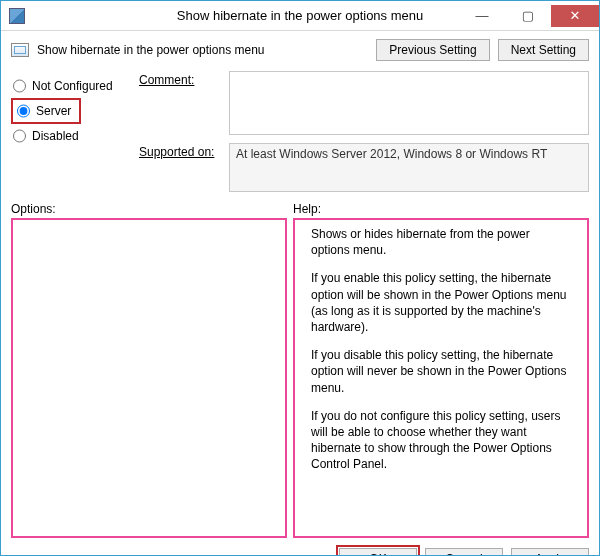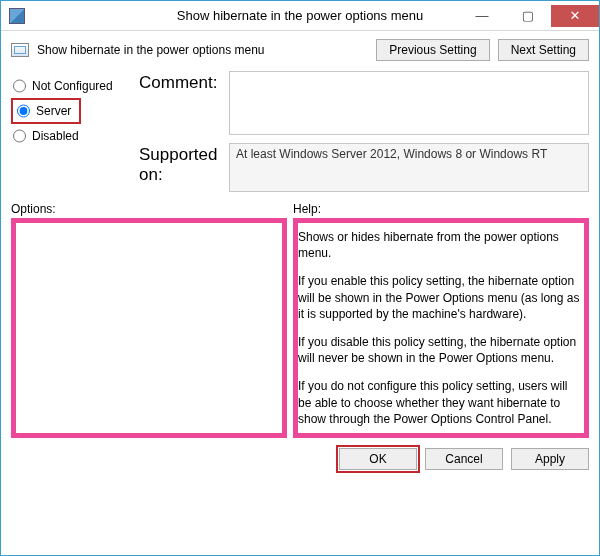--- a/index.html
+++ b/index.html
@@ -100,21 +100,21 @@
     margin: 1px 0;
     width: fit-content;
   }
   .fields {
     flex: 1;
     display: grid;
     grid-template-columns: 90px 1fr;
     row-gap: 8px;
     align-items: start;
   }
-  .fields label { font-size: 17px; padding-top: 2px; }
+  .fields label { font-size: 12px; padding-top: 2px; text-decoration: underline; }
   textarea.comment {
     width: 100%;
     height: 64px;
     resize: none;
     border: 1px solid #c7c7c7;
     font-family: inherit;
     font-size: 12px;
     padding: 2px 4px;
     overflow-y: scroll;
   }
@@ -132,25 +132,25 @@
     display: flex;
     padding: 10px 10px 2px 10px;
   }
   .midlabels .opt { width: 282px; }
   .panes {
     display: flex;
     gap: 6px;
     padding: 0 10px;
   }
   .pane {
-    border: 5px solid #ec4899;
-    height: 220px;
+    border: 2px solid #ec4899;
+    height: 320px;
     overflow-y: scroll;
     background: #fff;
-    padding: 6px 0;
+    padding: 6px 16px;
     font-size: 12px;
     line-height: 1.35;
   }
   .pane.options { width: 276px; }
   .pane.help { flex: 1; }
   .pane.help p { margin: 0 0 12px 0; }
   .footer {
     display: flex;
     justify-content: flex-end;
     gap: 8px;

